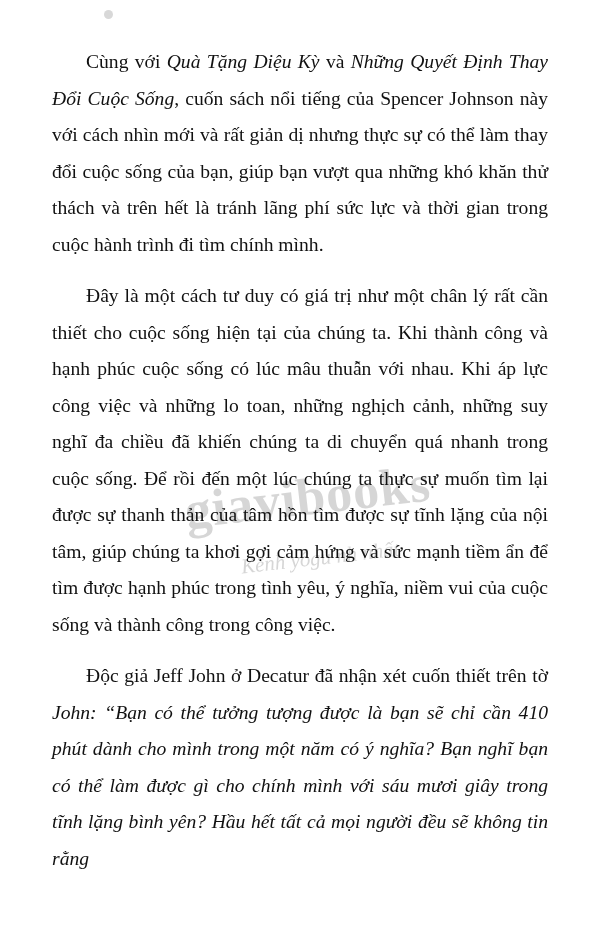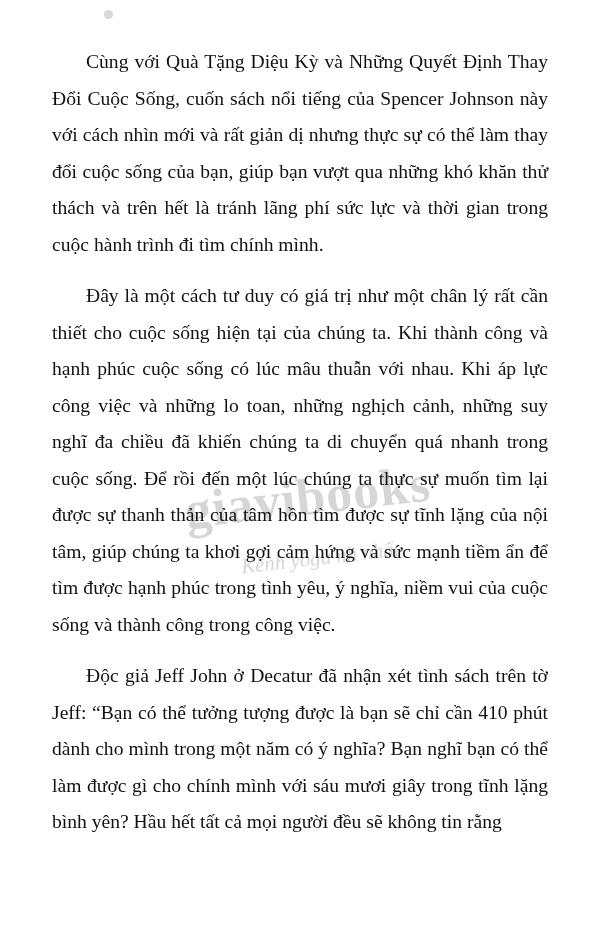--- a/index.html
+++ b/index.html
@@ -32,20 +32,21 @@
     color: #111111;
   }
   .para {
     margin: 0 0 0 0;
     text-indent: 34px;
   }
   .para + .para {
     margin-top: 15px;
   }
   .it {
+    font-style: italic;
   }
   
   .watermark {
     position: absolute;
     left: 0;
     top: 0;
     width: 600px;
     height: 928px;
     z-index: 1;
     pointer-events: none;
@@ -98,16 +99,16 @@
   <div class="corner-mark"></div>
 
   <div class="watermark">
     <div class="wm-main">giavibooks</div>
     <div class="wm-sub">Kênh yôgủ nh nhất</div>
   </div>
 
   <div class="page-body">
     <p class="para"><span>Cùng với </span><span class="it">Quà Tặng Diệu Kỳ</span><span> và </span><span class="it">Những Quyết Định Thay Đổi Cuộc Sống</span><span>, cuốn sách nổi tiếng của Spencer Johnson này với cách nhìn mới và rất giản dị nhưng thực sự có thể làm thay đổi cuộc sống của bạn, giúp bạn vượt qua những khó khăn thử thách và trên hết là tránh lãng phí sức lực và thời gian trong cuộc hành trình đi tìm chính mình.</span></p>
     <p class="para"><span>Đây là một cách tư duy có giá trị như một chân lý rất cần thiết cho cuộc sống hiện tại của chúng ta. Khi thành công và hạnh phúc cuộc sống có lúc mâu thuẫn với nhau. Khi áp lực công việc và những lo toan, những nghịch cảnh, những suy nghĩ đa chiều đã khiến chúng ta di chuyển quá nhanh trong cuộc sống. Để rồi đến một lúc chúng ta thực sự muốn tìm lại được sự thanh thản của tâm hồn tìm được sự tĩnh lặng của nội tâm, giúp chúng ta khơi gợi cảm hứng và sức mạnh tiềm ẩn để tìm được hạnh phúc trong tình yêu, ý nghĩa, niềm vui của cuộc sống và thành công trong công việc.</span></p>
-    <p class="para"><span>Độc giả Jeff John ở Decatur đã nhận xét tình sách trên tờ </span><span class="it">Jeff:</span><span> </span><span class="it">“Bạn có thể tưởng tượng được là bạn sẽ chỉ cần 410 phút dành cho mình trong một năm có ý nghĩa? Bạn nghĩ bạn có thể làm được gì cho chính mình với sáu mươi giây trong tĩnh lặng bình yên? Hầu hết tất cả mọi người đều sẽ không tin rằng</span></p>
+    <p class="para"><span>Độc giả Jeff John ở Decatur đã nhận xét cuốn thiết trên tờ </span><span class="it">John:</span><span> </span><span class="it">“Bạn có thể tưởng tượng được là bạn sẽ chỉ cần 410 phút dành cho mình trong một năm có ý nghĩa? Bạn nghĩ bạn có thể làm được gì cho chính mình với sáu mươi giây trong tĩnh lặng bình yên? Hầu hết tất cả mọi người đều sẽ không tin rằng</span></p>
   </div>
 
 </div>
 
 </body></html>

